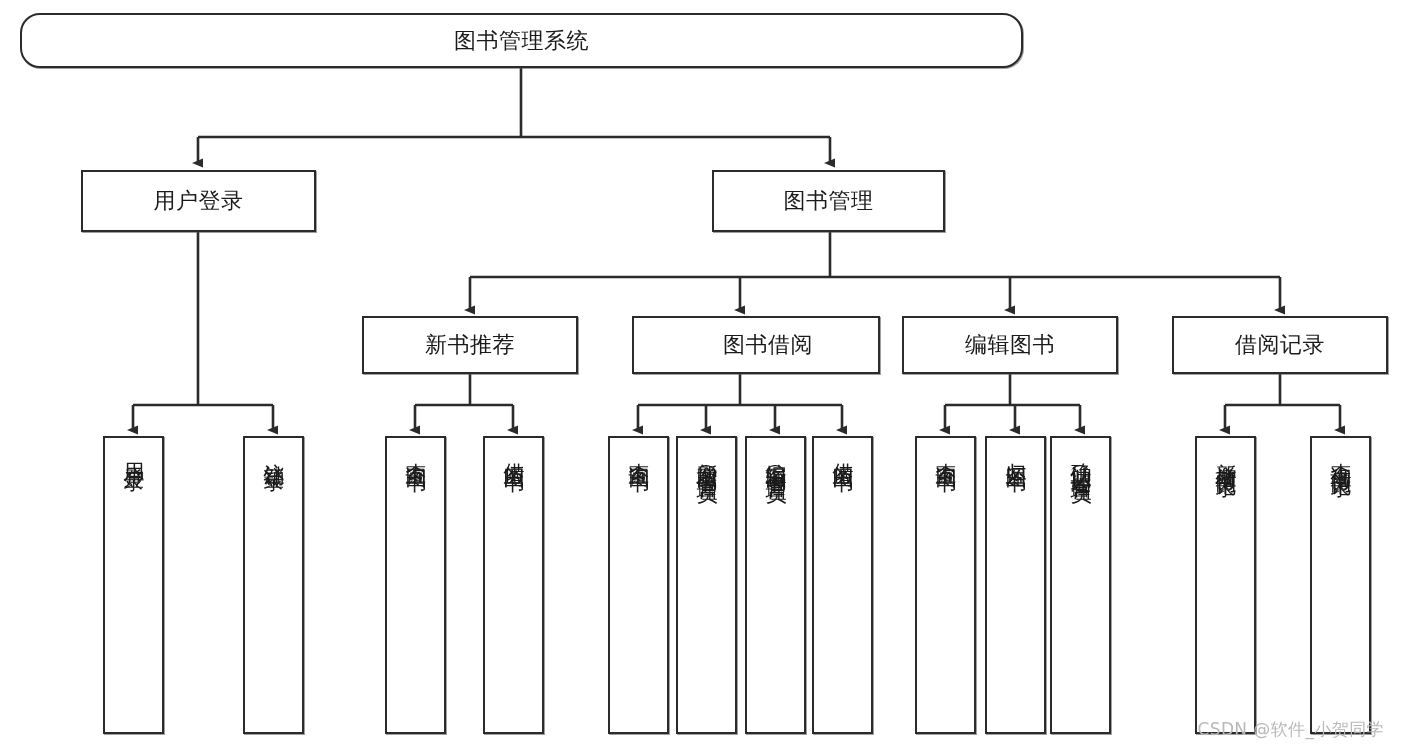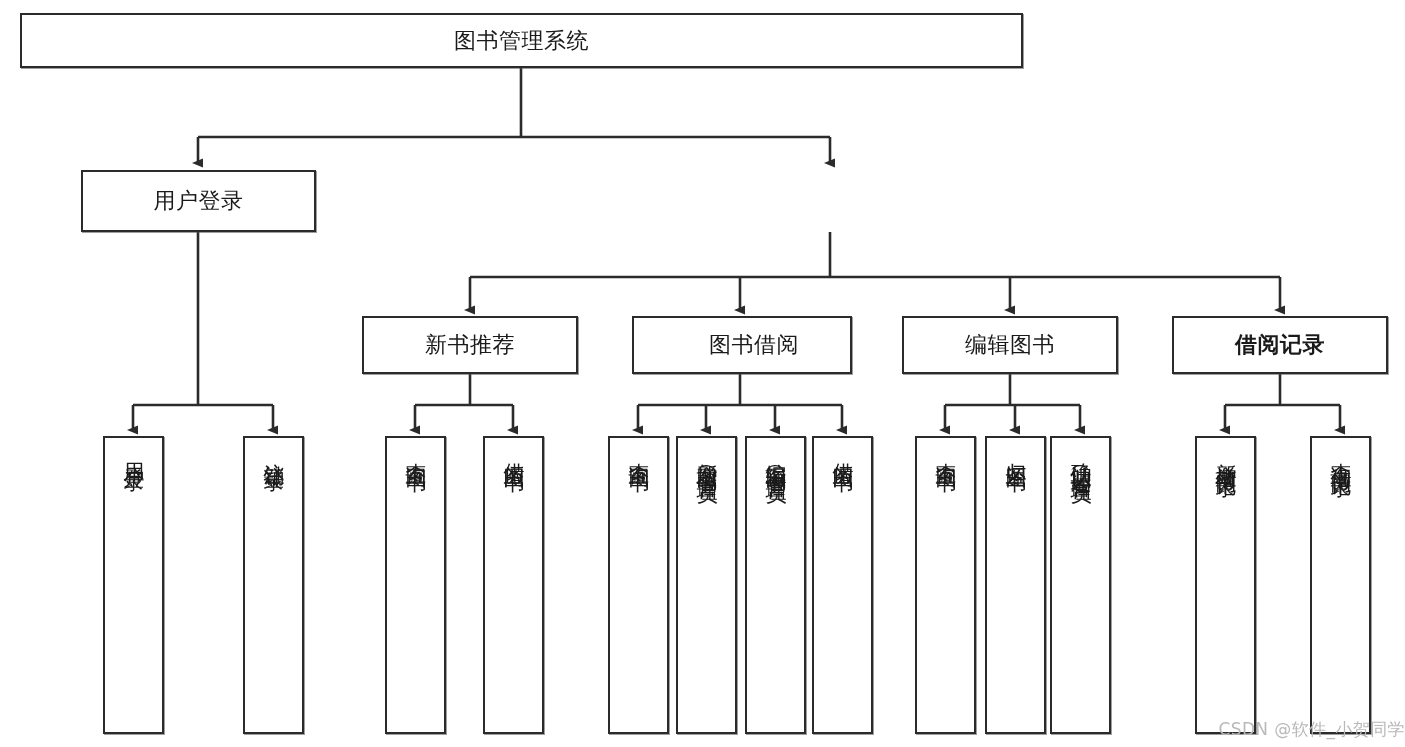--- a/index.html
+++ b/index.html
@@ -54,21 +54,21 @@
   .node.vertical .node-label {
     writing-mode: vertical-rl;
     text-orientation: upright;
     font-size: 21px;
     letter-spacing: 3px;
     line-height: 1;
     white-space: nowrap;
   }
   #watermark {
     position: absolute;
-    right: 0;
+    right: 21px;
     bottom: 6px;
     font-size: 17px;
     color: #b9b9b9;
     white-space: nowrap;
     letter-spacing: 0.4px;
   }
 </style>
 </head>
 <body>
 
@@ -117,38 +117,41 @@
       <path d="M1015,405 L1015,430" marker-end="url(#arrow)"></path>
       <path d="M1080,405 L1080,430" marker-end="url(#arrow)"></path>
 
       <path d="M1280,374 L1280,405"></path>
       <path d="M1225,405 L1340,405"></path>
       <path d="M1225,405 L1225,430" marker-end="url(#arrow)"></path>
       <path d="M1340,405 L1340,430" marker-end="url(#arrow)"></path>
     </g>
   </svg>
 
-  <div class="node root horizontal" style="left:20px; top:13px; width:1003px; height:55px;">
+  <div class="node root horizontal" style="left:20px; top:13px; width:1003px; height:55px;border-radius:20px;">
     <span class="node-label">图书管理系统</span>
   </div>
 
   <div class="node horizontal" style="left:81px; top:170px; width:235px; height:62px;">
     <span class="node-label">用户登录</span>
   </div>
+  <div class="node horizontal" style="left:712px; top:170px; width:233px; height:62px;">
+    <span class="node-label">图书管理</span>
+  </div>
 
   <div class="node horizontal" style="left:362px; top:316px; width:216px; height:58px;justify-content:center;">
     <span class="node-label">新书推荐</span>
   </div>
-  <div class="node horizontal" style="left:632px; top:316px; width:220px; height:58px;padding-left:24px;">
+  <div class="node horizontal" style="left:632px; top:316px; width:248px; height:58px;padding-left:24px;">
     <span class="node-label">图书借阅</span>
   </div>
   <div class="node horizontal" style="left:902px; top:316px; width:216px; height:58px;">
     <span class="node-label">编辑图书</span>
   </div>
-  <div class="node horizontal" style="left:1172px; top:316px; width:216px; height:58px;font-weight:bold;">
+  <div class="node horizontal" style="left:1172px; top:316px; width:216px; height:58px;">
     <span class="node-label">借阅记录</span>
   </div>
 
   <div class="node vertical" style="left:103px; top:436px; width:61px; height:298px;">
     <span class="node-label">用户登录</span>
   </div>
   <div class="node vertical" style="left:243px; top:436px; width:61px; height:298px;">
     <span class="node-label">注销登录</span>
   </div>
 

